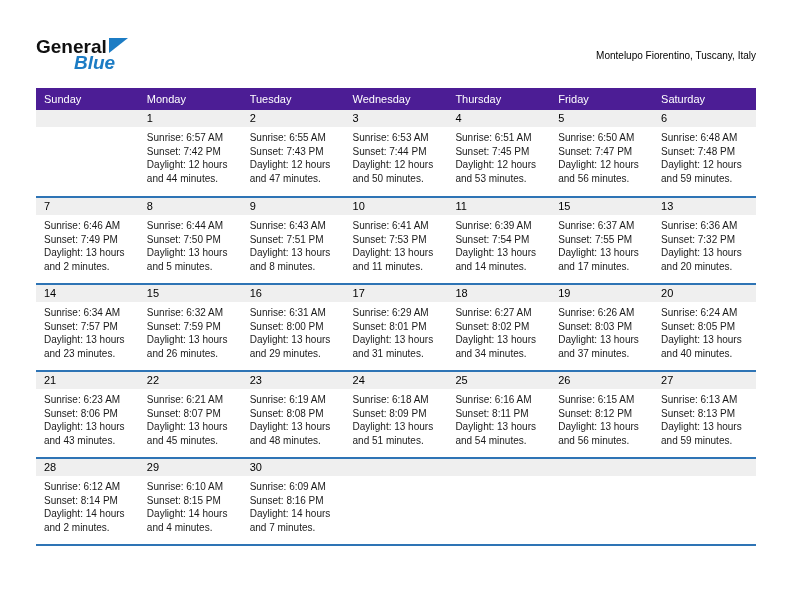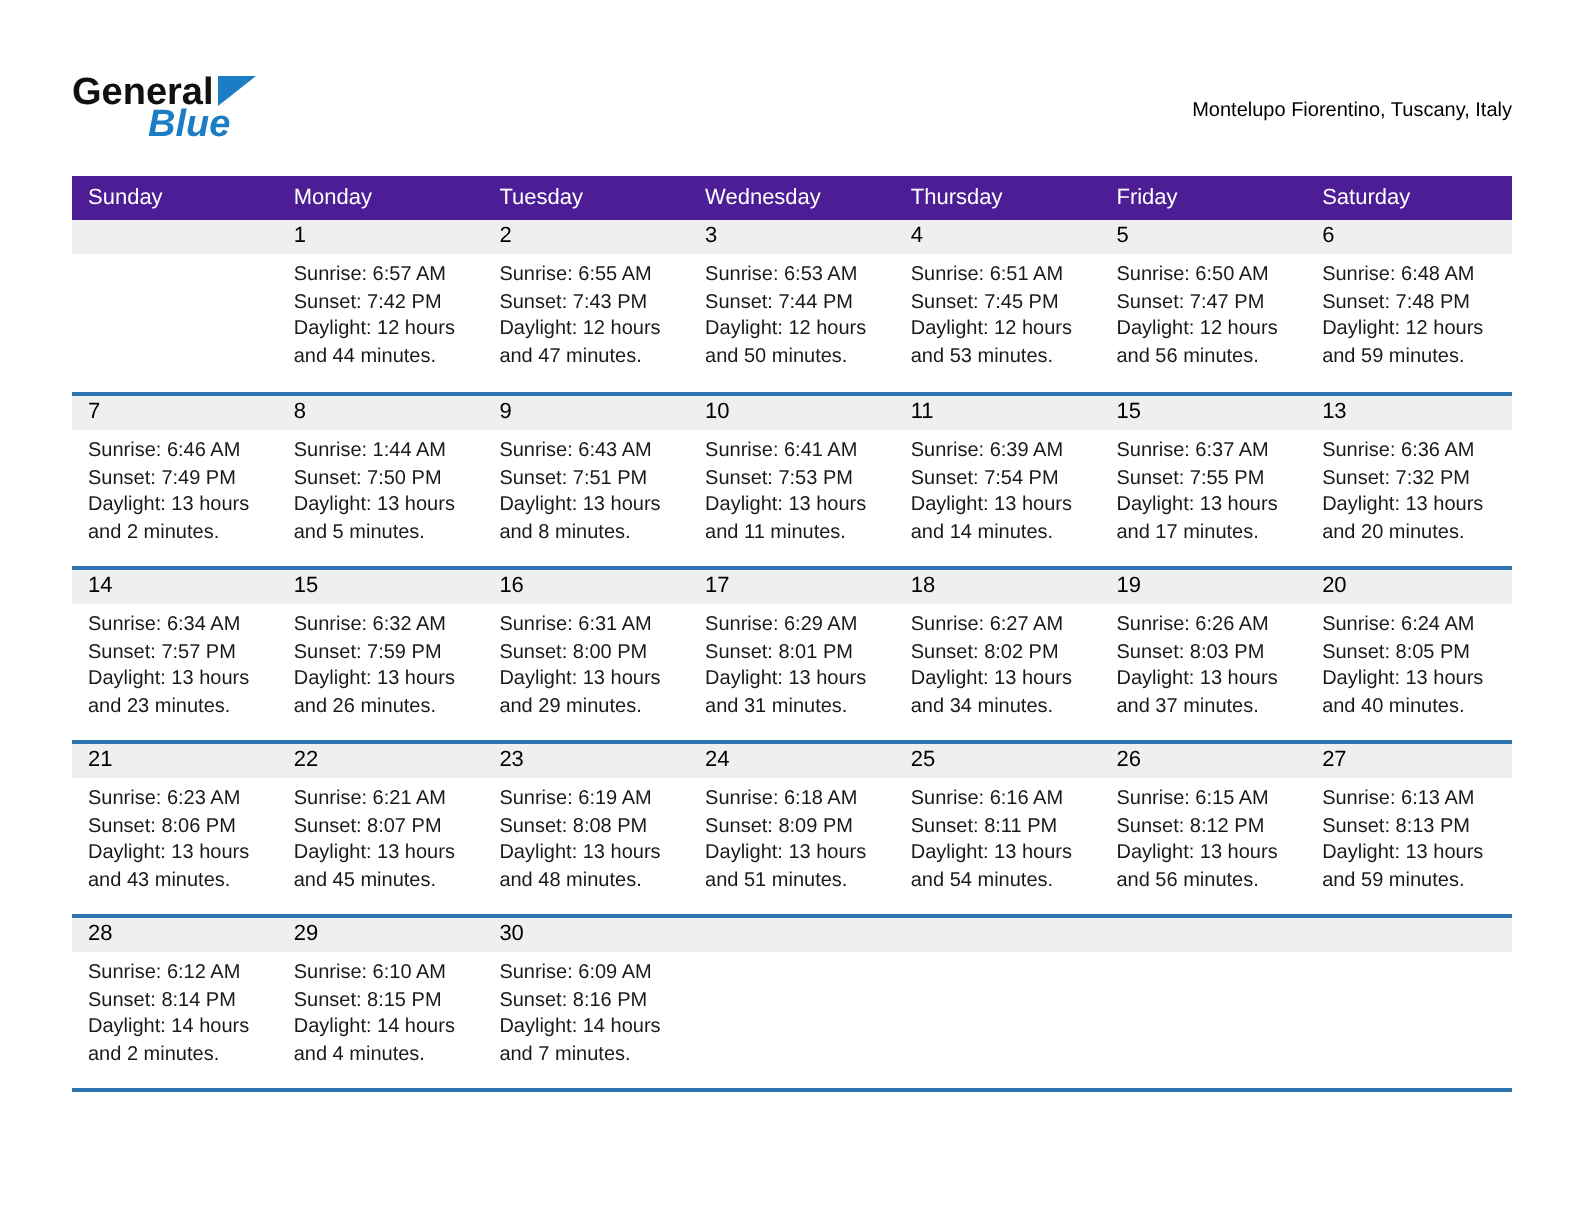--- a/index.html
+++ b/index.html
@@ -128,21 +128,21 @@
             <div class="details">
               <div class="line">Sunrise: 6:46 AM</div>
               <div class="line">Sunset: 7:49 PM</div>
               <div class="line">Daylight: 13 hours</div>
               <div class="line">and 2 minutes.</div>
             </div>
           </td>
           <td>
             <div class="num-band"><span>8</span></div>
             <div class="details">
-              <div class="line">Sunrise: 1:44 AM</div>
+              <div class="line">Sunrise: 6:44 AM</div>
               <div class="line">Sunset: 7:50 PM</div>
               <div class="line">Daylight: 13 hours</div>
               <div class="line">and 5 minutes.</div>
             </div>
           </td>
           <td>
             <div class="num-band"><span>9</span></div>
             <div class="details">
               <div class="line">Sunrise: 6:43 AM</div>
               <div class="line">Sunset: 7:51 PM</div>

